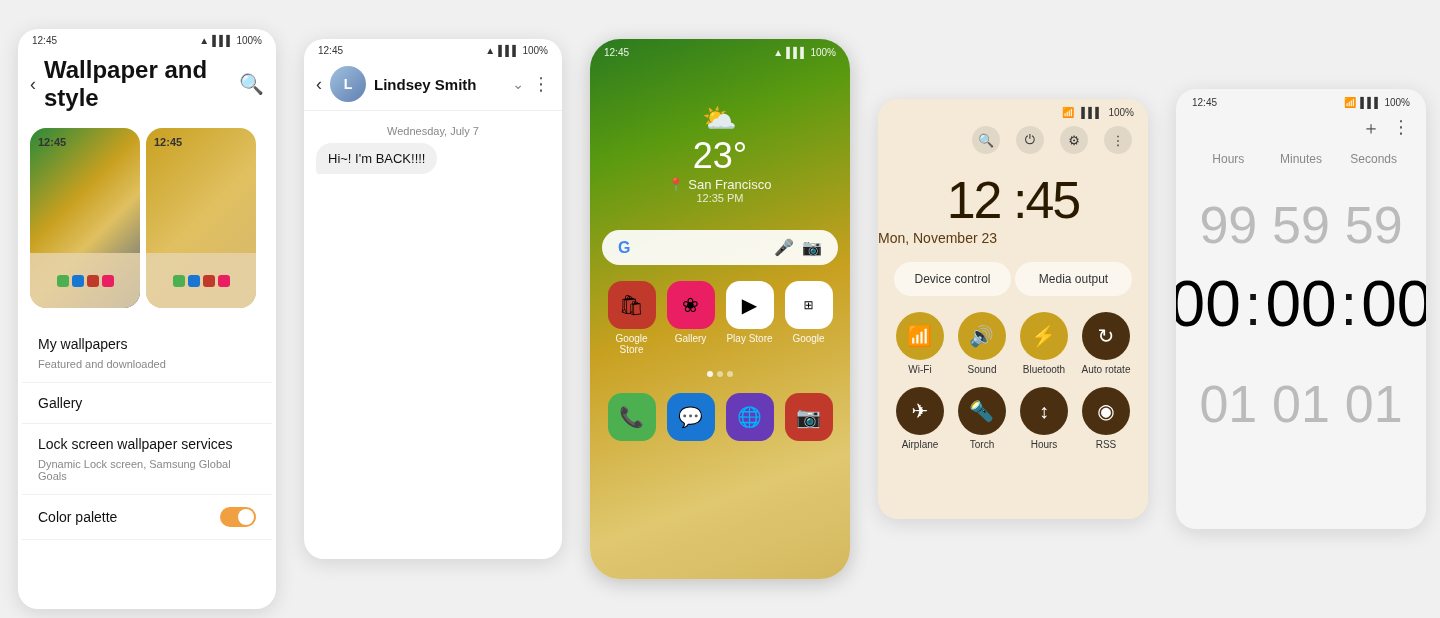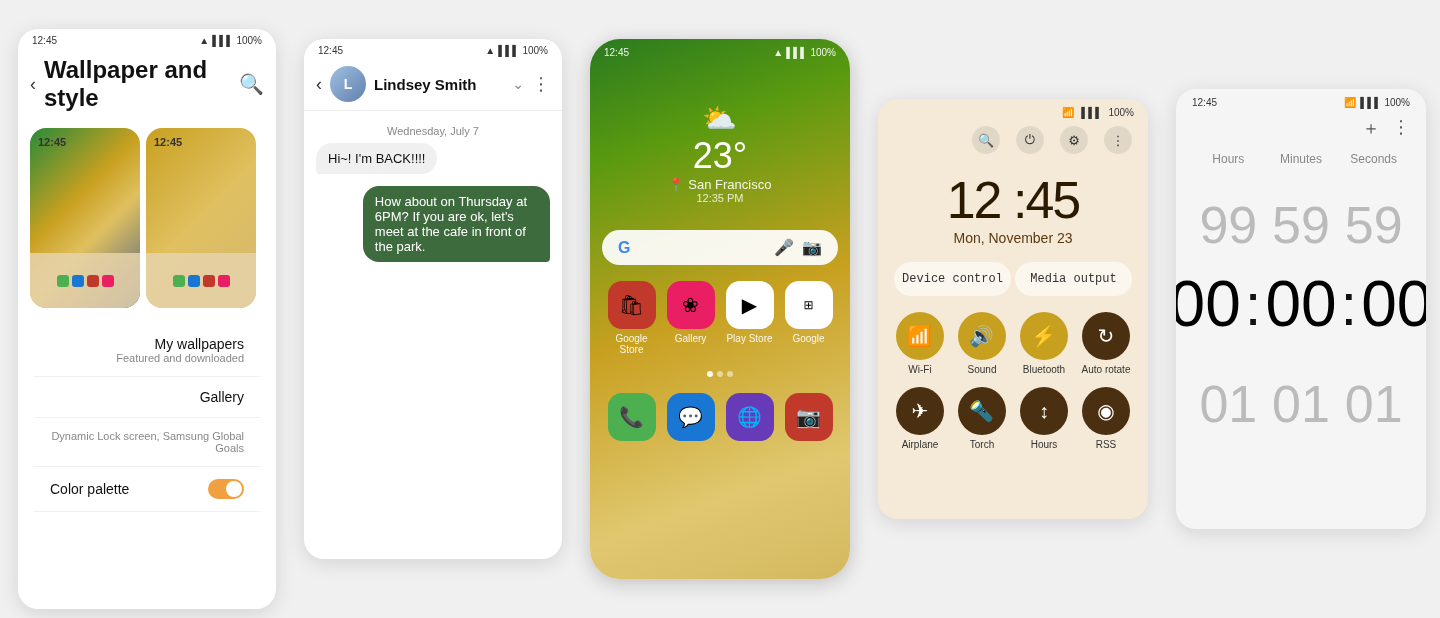--- a/index.html
+++ b/index.html
@@ -95,36 +95,35 @@
     }
     .thumb-time {
       font-size: 11px;
       font-weight: bold;
       color: #333;
       position: absolute;
       top: 8px;
       left: 8px;
     }
     .panel1-list {
-      padding: 8px 16px;
-      text-align: right;
+      padding: 8px 4px;
     }
     .panel1-item {
       padding: 12px 16px;
       border-bottom: 1px solid #f0f0f0;
     }
     .panel1-item-title {
       font-size: 14px;
       font-weight: 500;
       color: #111;
     }
     .panel1-item-sub {
       font-size: 11px;
       color: #888;
-      margin-top: 0;
+      margin-top: 6px;
     }
     .panel1-item-row {
       display: flex;
       justify-content: space-between;
       align-items: center;
       padding: 12px 16px;
       border-bottom: 1px solid #f0f0f0;
     }
     .toggle-on {
       width: 36px;
@@ -388,31 +387,30 @@
     }
     .p4-time {
       text-align: center;
       font-size: 52px;
       font-weight: 300;
       color: #2a1a00;
       padding: 8px 0 0;
       letter-spacing: -2px;
     }
     .p4-date {
-      text-align: center;
+      text-align: left;
       font-size: 14px;
       color: #5a3a10;
       padding-bottom: 16px;
     }
     .p4-media-btns {
       display: flex;
       gap: 4px;
       padding: 0 16px 16px;
       justify-content: flex-start;
-      font-family: Liberation Mono, monospace;
     }
     .p4-media-btn {
       flex: 1;
       padding: 10px 0;
       background: rgba(255,255,255,0.6);
       border-radius: 20px;
       text-align: center;
       font-size: 12px;
       color: #333;
       font-weight: 500;
@@ -582,20 +580,21 @@
   </div>
   <div class="panel1-list">
     <div class="panel1-item">
       <div class="panel1-item-title">My wallpapers</div>
       <div class="panel1-item-sub">Featured and downloaded</div>
     </div>
     <div class="panel1-item">
       <div class="panel1-item-title">Gallery</div>
     </div>
     <div class="panel1-item">
+      <div class="panel1-item-title">Lock screen wallpaper services</div>
       <div class="panel1-item-sub">Dynamic Lock screen, Samsung Global Goals</div>
     </div>
     <div class="panel1-item-row">
       <div class="panel1-item-title">Color palette</div>
       <div class="toggle-on"></div>
     </div>
   </div>
 </div>
 
 <div class="panel2">
@@ -612,23 +611,20 @@
     <div class="p2-avatar">L</div>
     <span class="p2-name">Lindsey Smith</span>
     <span style="font-size:14px;color:#888;">⌄</span>
     <span class="p2-more">⋮</span>
   </div>
   <div class="p2-chat">
     <div class="p2-date">Wednesday, July 7</div>
     <div class="msg-row recv">
       <div class="msg-received">Hi~! I'm BACK!!!!</div>
     </div>
-    <div class="msg-row sent">
-      <div class="msg-sent">How about on Thursday at 6PM? If you are ok, let's meet at the cafe in front of the park.</div>
-    </div>
   </div>
 </div>
 
 <div class="panel3">
   <div class="p3-statusbar">
     <span>12:45</span>
     <div class="status-icons">
       <span>▲</span>
       <span>▌▌▌</span>
       <span>100%</span>

